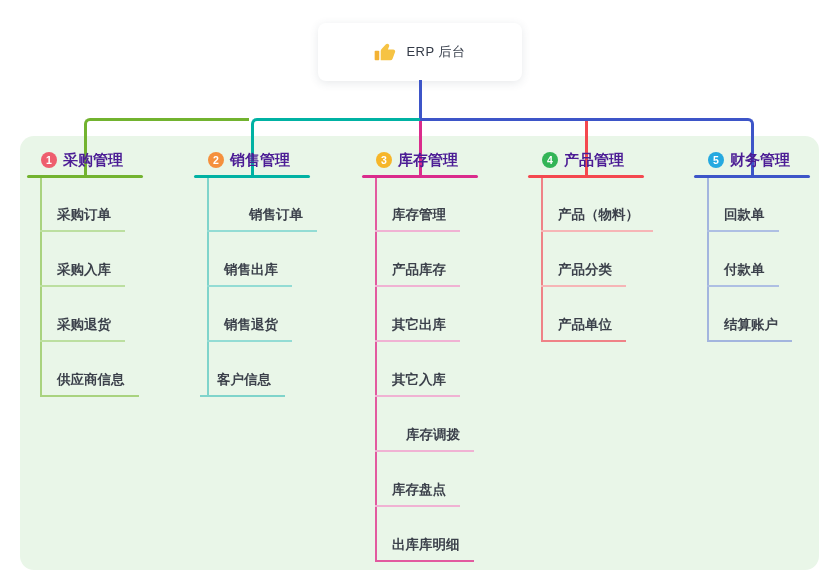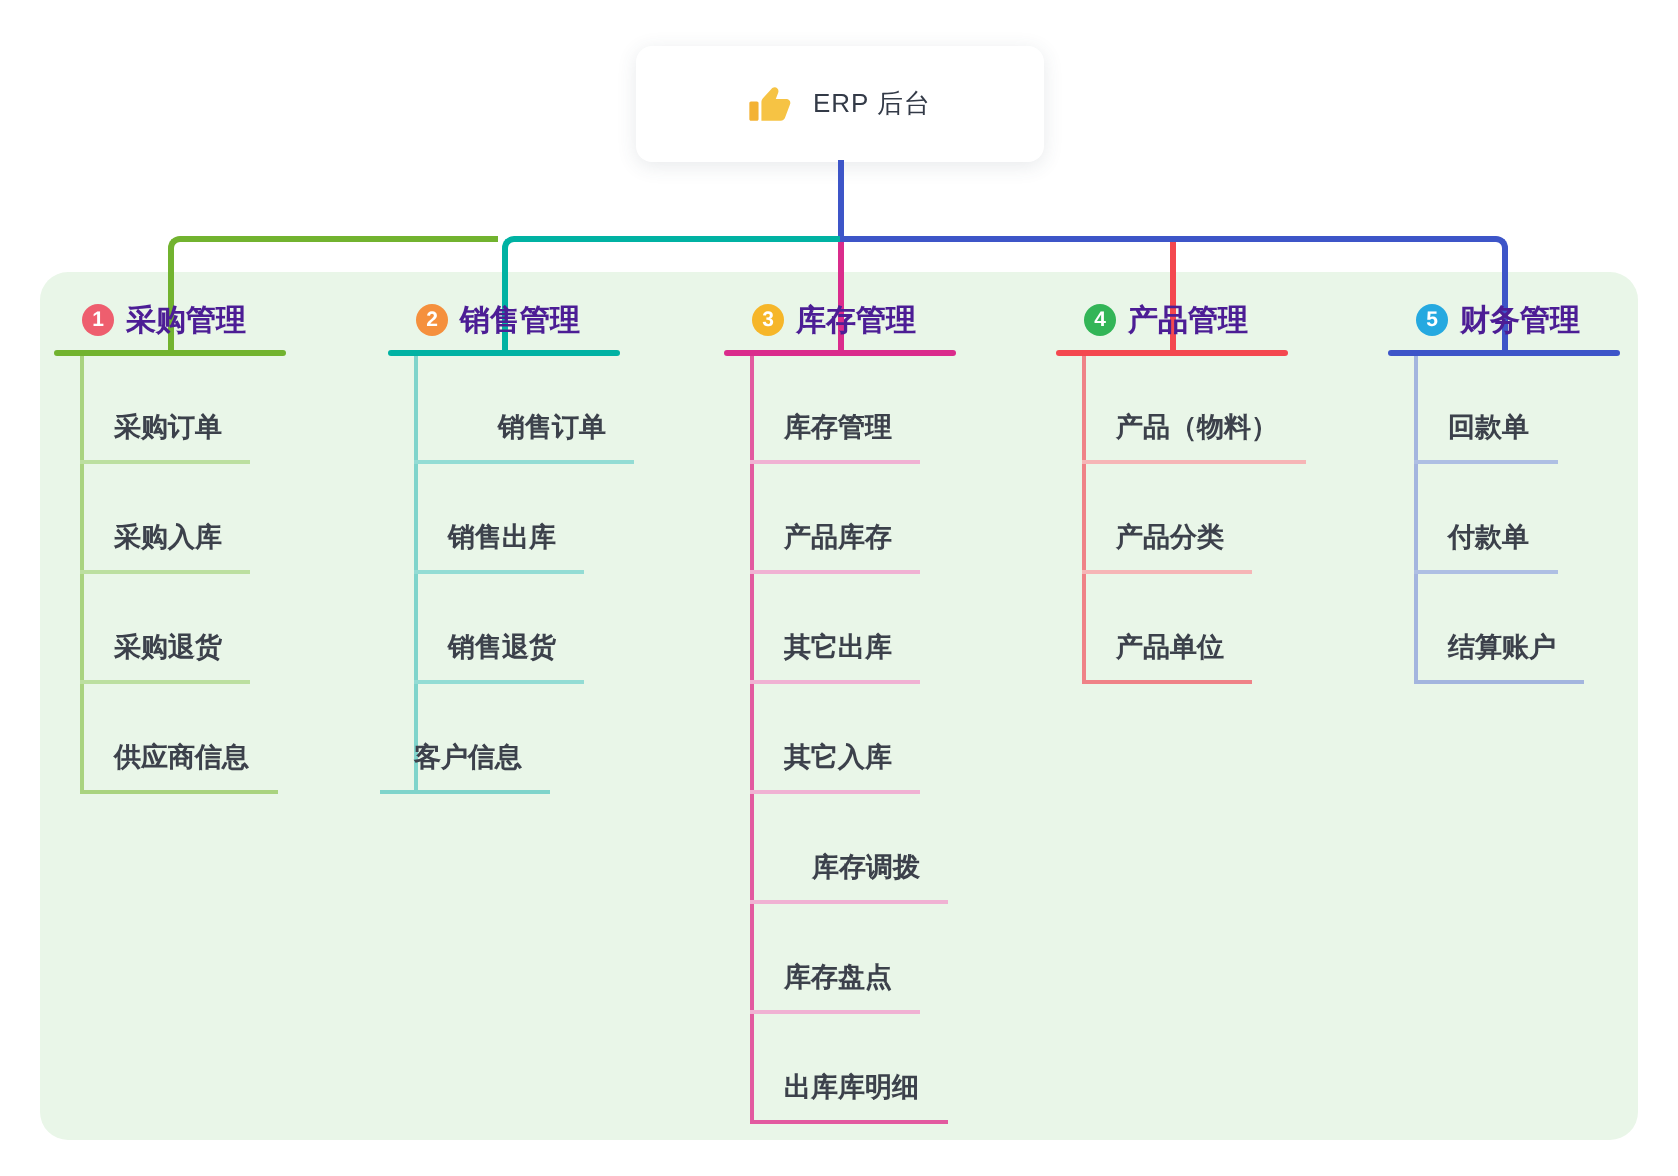--- a/index.html
+++ b/index.html
@@ -70,21 +70,21 @@
     <div class="child-node" style="left: 40px; top: 363px; border-bottom: 2px solid rgb(169, 211, 127);"><span class="child-label">供应商信息</span></div>
     <div class="branch-underline" style="left: 194px; background: rgb(0, 178, 163);"></div>
     <div class="branch-header" style="left: 208px;">
       <span class="badge" style="background: rgb(245, 144, 61);">2</span>
       <span class="branch-label">销售管理</span>
     </div>
     <div class="rail" style="left: 207px; top: 178px; height: 219px; background: rgb(127, 212, 203);"></div>
     <div class="child-node" style="left: 207px; top: 198px; border-bottom: 2px solid rgb(147, 220, 212); padding-left: 42px;"><span class="child-label">销售订单</span></div>
     <div class="child-node" style="left: 207px; top: 253px; border-bottom: 2px solid rgb(147, 220, 212);"><span class="child-label">销售出库</span></div>
     <div class="child-node" style="left: 207px; top: 308px; border-bottom: 2px solid rgb(147, 220, 212);"><span class="child-label">销售退货</span></div>
-    <div class="child-node" style="left: 190px; top: 363px; border-bottom: 2px solid rgb(127, 212, 203);"><span class="child-label">客户信息</span></div>
+    <div class="child-node" style="left: 200px; top: 363px; border-bottom: 2px solid rgb(127, 212, 203);"><span class="child-label">客户信息</span></div>
     <div class="branch-underline" style="left: 362px; background: rgb(218, 44, 140);"></div>
     <div class="branch-header" style="left: 376px;">
       <span class="badge" style="background: rgb(246, 182, 41);">3</span>
       <span class="branch-label">库存管理</span>
     </div>
     <div class="rail" style="left: 375px; top: 178px; height: 384px; background: rgb(226, 90, 159);"></div>
     <div class="child-node" style="left: 375px; top: 198px; border-bottom: 2px solid rgb(240, 178, 211);"><span class="child-label">库存管理</span></div>
     <div class="child-node" style="left: 375px; top: 253px; border-bottom: 2px solid rgb(240, 178, 211);"><span class="child-label">产品库存</span></div>
     <div class="child-node" style="left: 375px; top: 308px; border-bottom: 2px solid rgb(240, 178, 211);"><span class="child-label">其它出库</span></div>
     <div class="child-node" style="left: 375px; top: 363px; border-bottom: 2px solid rgb(240, 178, 211);"><span class="child-label">其它入库</span></div>

